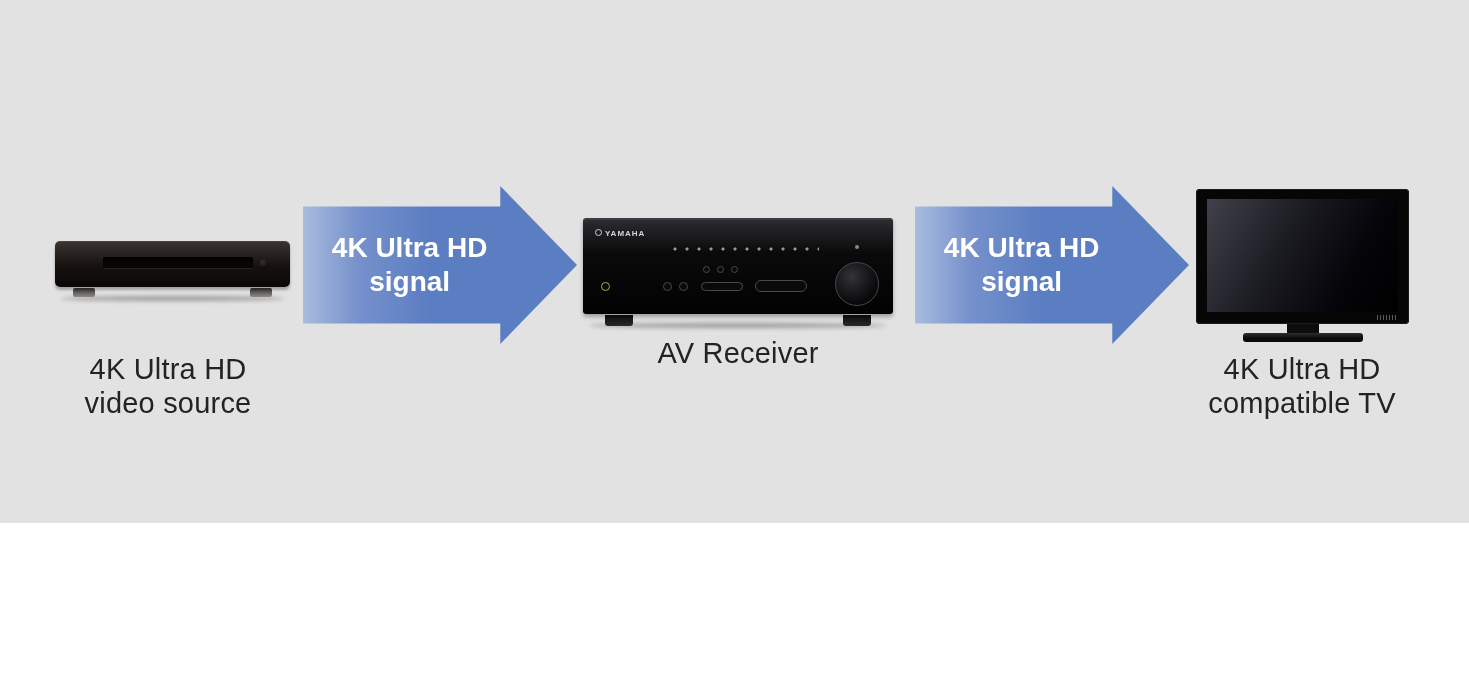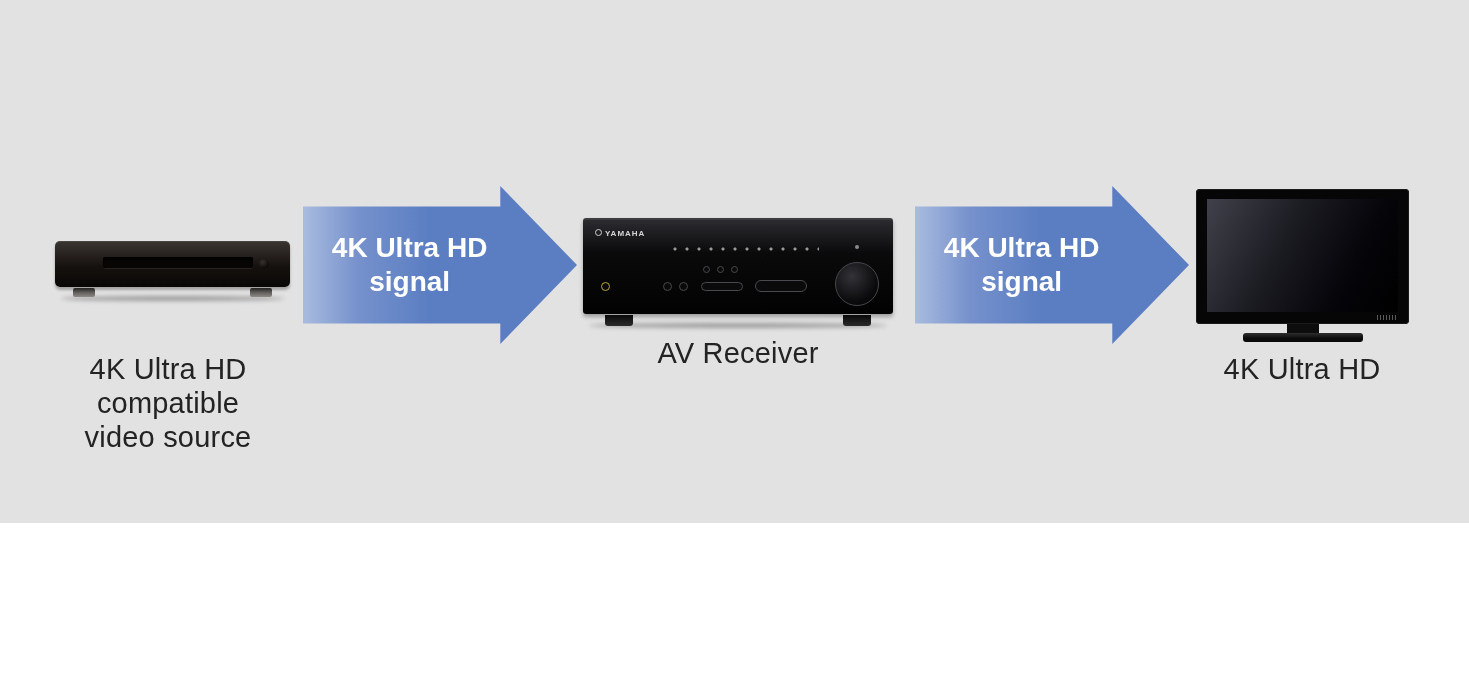--- a/index.html
+++ b/index.html
@@ -101,21 +101,20 @@
     <div class="ground-shadow"></div>
     <span class="foot l"></span>
     <span class="foot r"></span>
     <div class="source-body">
       <div class="source-tray"></div>
       <div class="source-knob"></div>
     </div>
   </div>
   <div class="caption caption-source">
     <div>4K Ultra HD</div>
-    <div>compatible</div>
     <div>video source</div>
   </div>
 
   <div class="arrow arrow1">
     <div class="arrow-shape"></div>
     <div class="arrow-label">
       <div>4K Ultra HD</div>
       <div>signal</div>
     </div>
   </div>
@@ -157,14 +156,15 @@
   <div class="tv">
     <div class="tv-frame">
       <div class="tv-screen"></div>
       <div class="tv-vent"></div>
     </div>
     <div class="tv-neck"></div>
     <div class="tv-base"></div>
   </div>
   <div class="caption caption-tv">
     <div>4K Ultra HD</div>
+    <div>compatible TV</div>
   </div>
 </div>
 
 </body></html>

